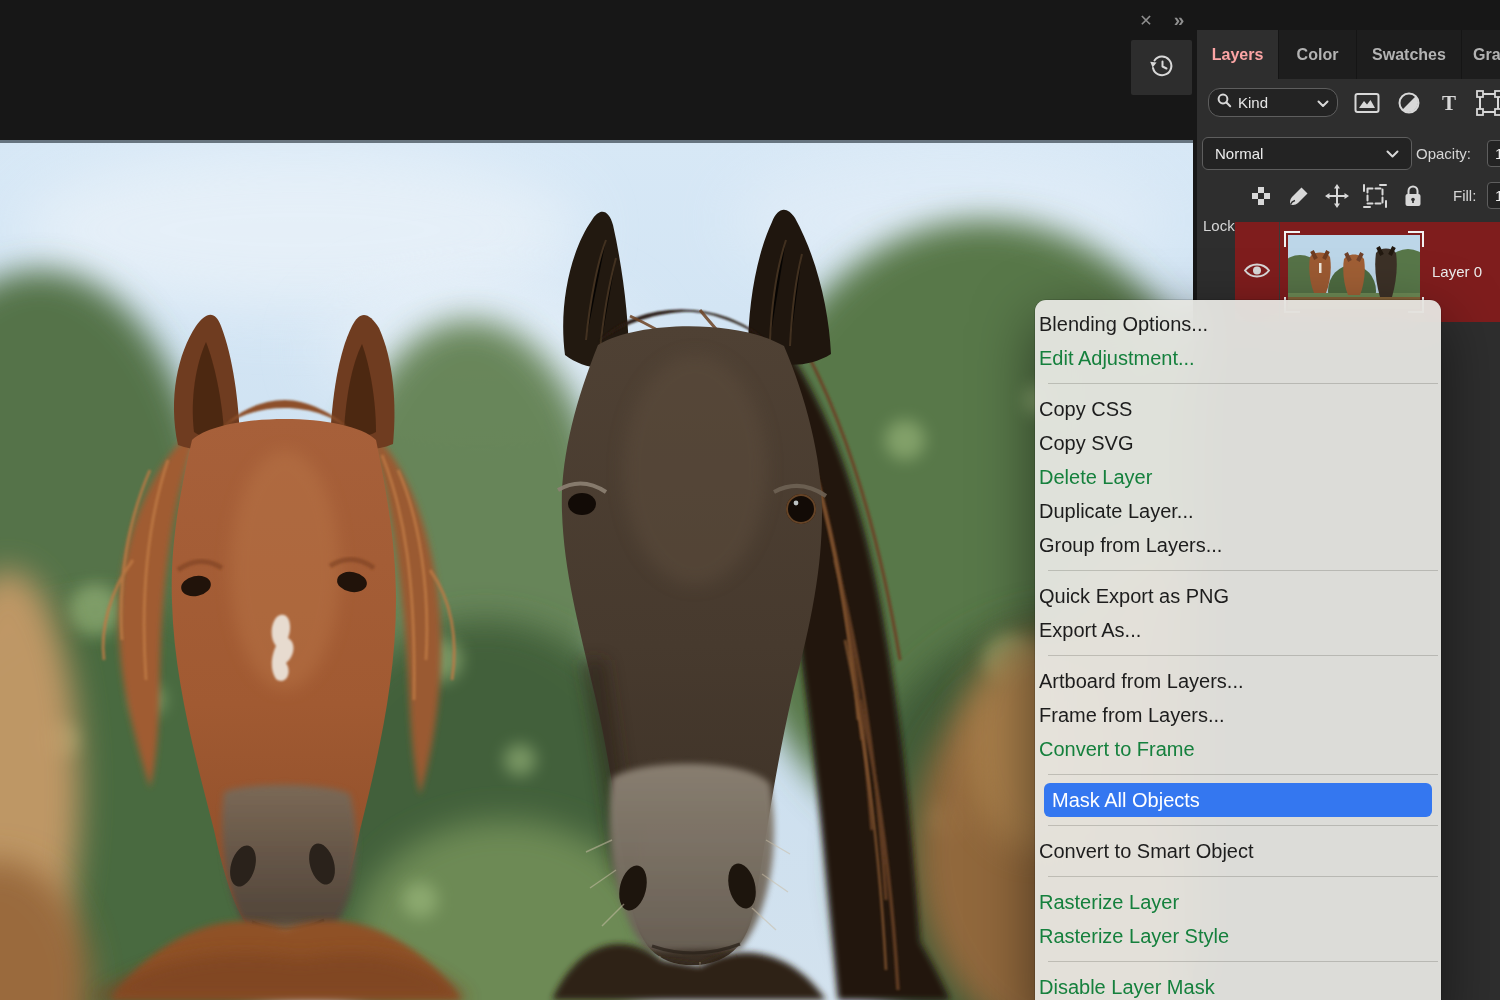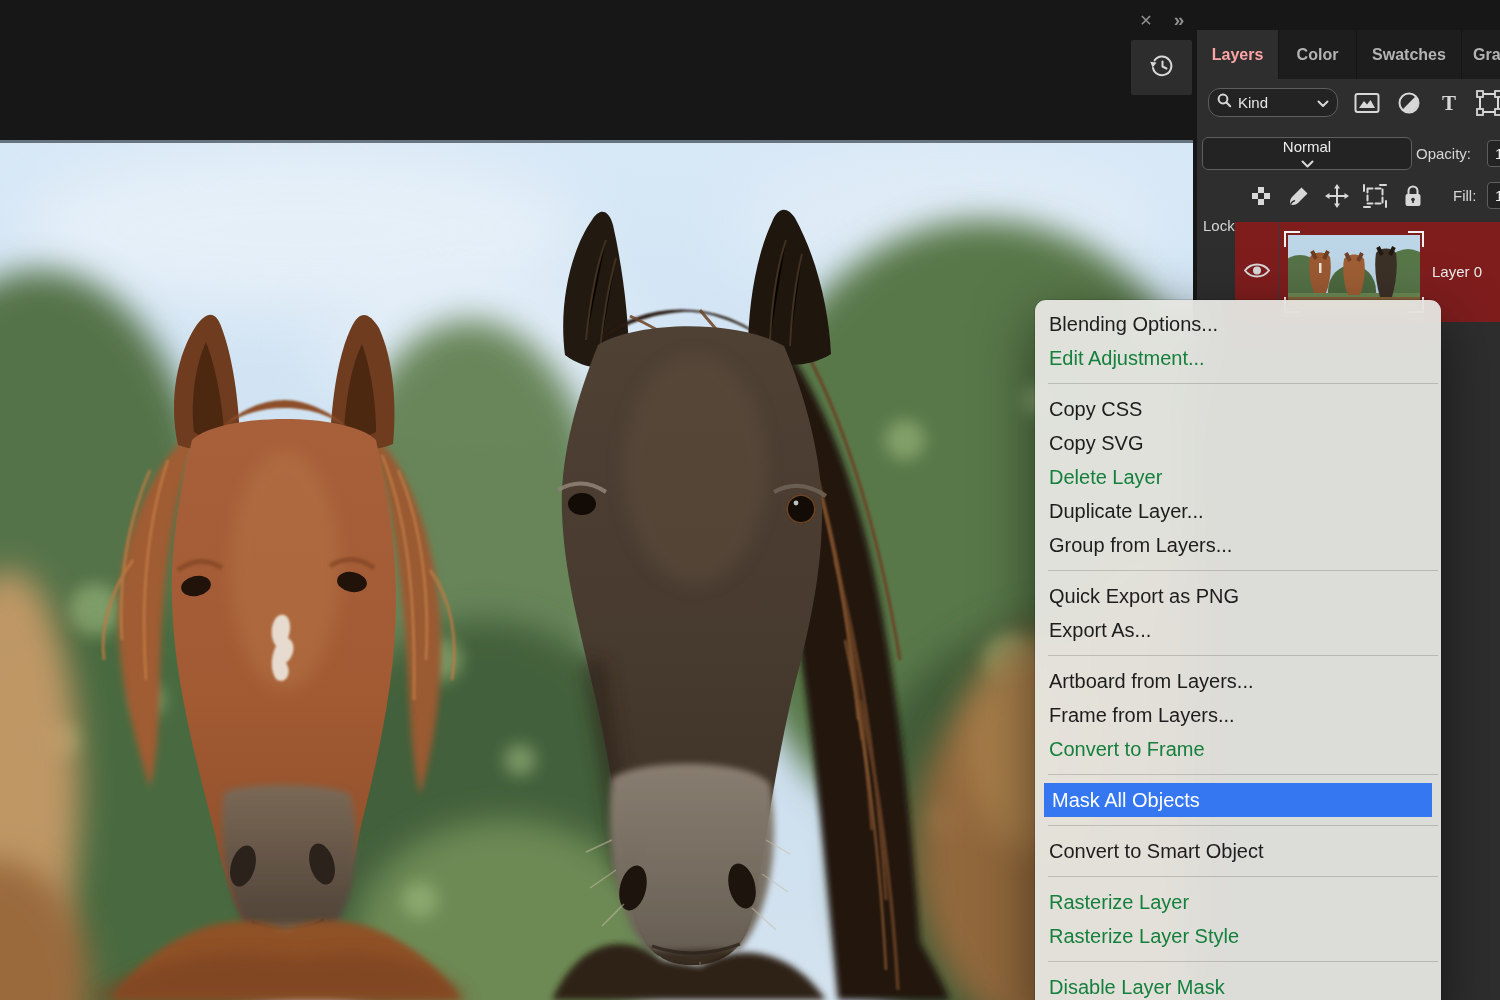--- a/index.html
+++ b/index.html
@@ -35,21 +35,21 @@
   .filter-row { position:absolute; left:0; top:79px; width:100%; height:50px; }
   .kind-box { position:absolute; left:11px; top:9px; width:130px; height:29px; background:#232323;
     border:1px solid #5e5e5e; border-radius:12px; display:flex; align-items:center; padding:0 8px; gap:6px; }
   .kind-box .kind-label { color:#e6e6e6; font-size:15px; flex:1; }
   .kind-box svg { flex:none; }
   .filt-icon { position:absolute; top:11px; width:28px; height:26px; display:flex; align-items:center; justify-content:center; }
   .fi-1 { left:156px; } .fi-2 { left:198px; } .fi-3 { left:238px; } .fi-4 { left:278px; }
 
   .blend-row { position:absolute; left:0; top:133px; width:100%; height:40px; }
   .blend-select { position:absolute; left:5px; top:4px; width:210px; height:33px; background:#232323;
-    border:1px solid #5e5e5e; border-radius:6px; display:flex; align-items:center; padding:0 12px;flex-direction:column; }
+    border:1px solid #5e5e5e; border-radius:6px; display:flex; align-items:center; padding:0 12px; }
   .blend-select .val { color:#ececec; font-size:15px; flex:1; }
   .panel-label { color:#d6d6d6; font-size:15px; }
   .opacity-label { position:absolute; left:219px; top:12px; }
   .val-box { position:absolute; left:290px; width:52px; height:27px; background:#232323;
     border:1px solid #5e5e5e; border-radius:4px; color:#ececec; font-size:15px; line-height:25px; padding-left:7px; }
   .opacity-box { top:7px; }
 
   .lock-row { position:absolute; left:0; top:176px; width:100%; height:42px; }
   .lock-label { position:absolute; left:6px; top:11px;margin-top:30px; }
   .lock-icons { position:absolute; left:52px; top:7px; display:flex; gap:14px; }
@@ -68,23 +68,23 @@
   .br-bl { left:-4px; bottom:-4px; border-right:none; border-top:none; }
   .br-br { right:-4px; bottom:-4px; border-left:none; border-top:none; }
   .layer-name { position:absolute; left:197px; top:0; height:100px; line-height:100px;
     color:#ececec; font-size:15px; }
 
   
   .ctx-menu { position:absolute; left:1035px; top:300px; width:406px; height:720px;
     background:rgba(234,233,229,0.93); border-radius:11px 11px 0 0; padding-top:7px; z-index:20;
     box-shadow:0 20px 60px rgba(0,0,0,.5), 0 0 0 0.5px rgba(0,0,0,.25);
     -webkit-backdrop-filter:blur(25px); backdrop-filter:blur(25px); }
-  .mi { height:34px; line-height:34px; padding:0 14px; font-size:20px; color:#1d1d1d; white-space:nowrap; }
+  .mi { height:34px; line-height:34px; padding:0 4px; font-size:20px; color:#1d1d1d; white-space:nowrap; }
   .mi.dis { color:#15803d; }
-  .mi.hl { margin:0 9px; padding:0 8px; background:#3477f0; border-radius:0; color:#ffffff; font-weight:500; }
+  .mi.hl { margin:0 9px; padding:0 8px; background:#3477f0; border-radius:6px; color:#ffffff; font-weight:500; }
   .sep { height:1px; background:rgba(80,78,72,0.25); margin:8px 3px 8px 13px; }
 
   .icon-stroke { stroke:#d8d8d8; fill:none; stroke-width:2; stroke-linecap:round; stroke-linejoin:round; }
   .icon-fill { fill:#d8d8d8; }
 </style>
 </head>
 <body>
 
 <div class="stage">
 

